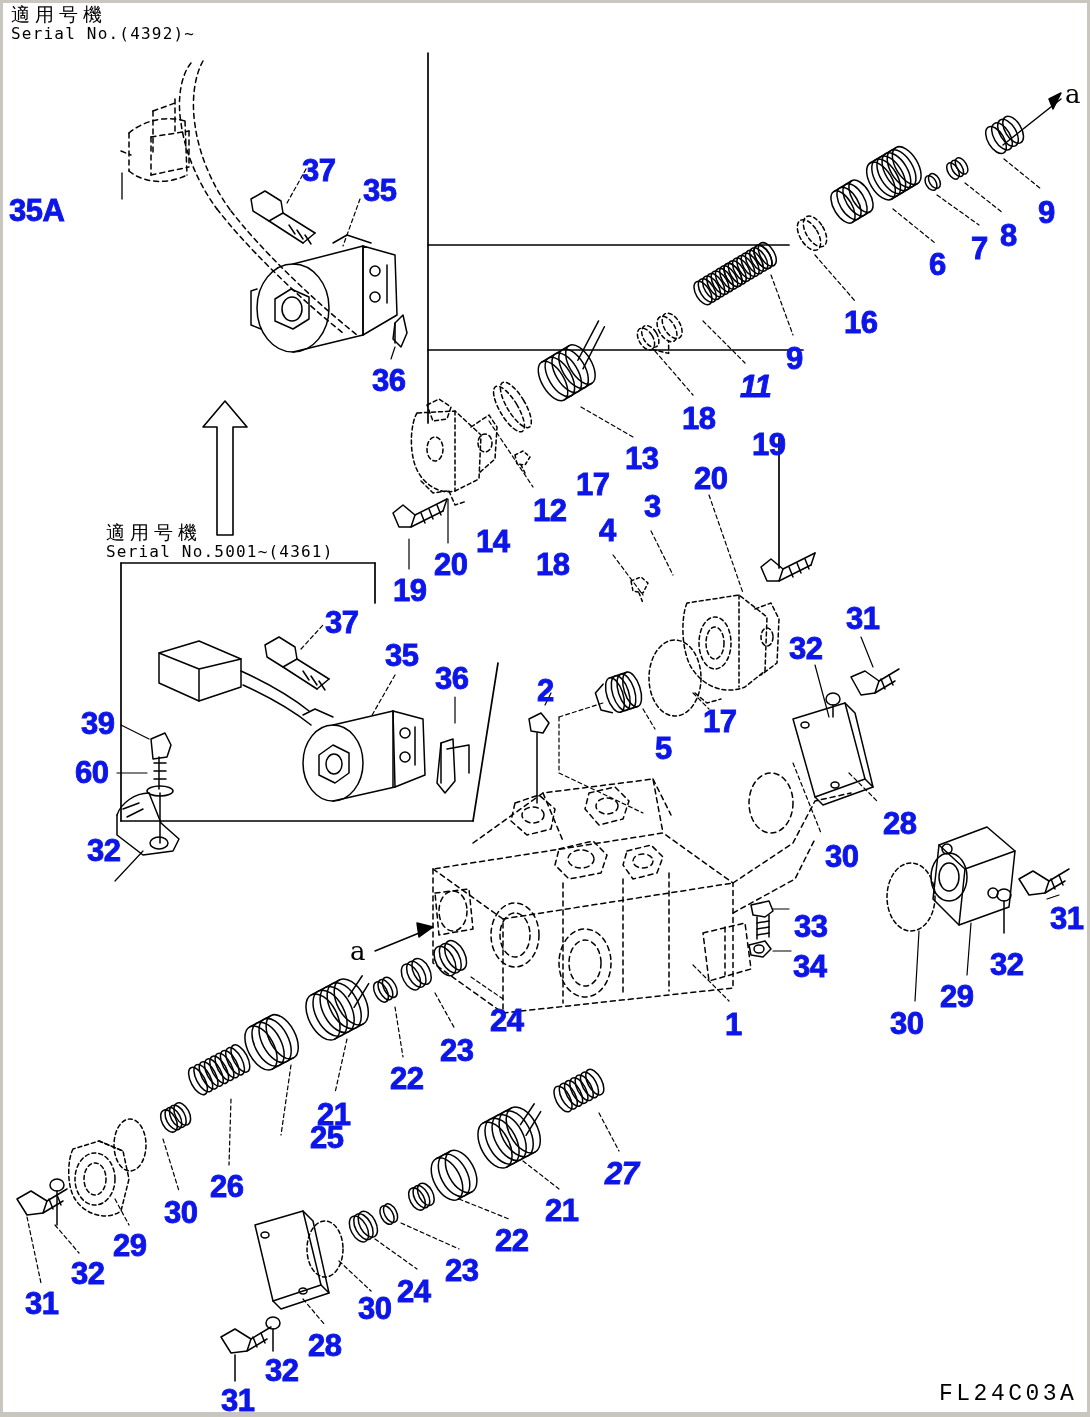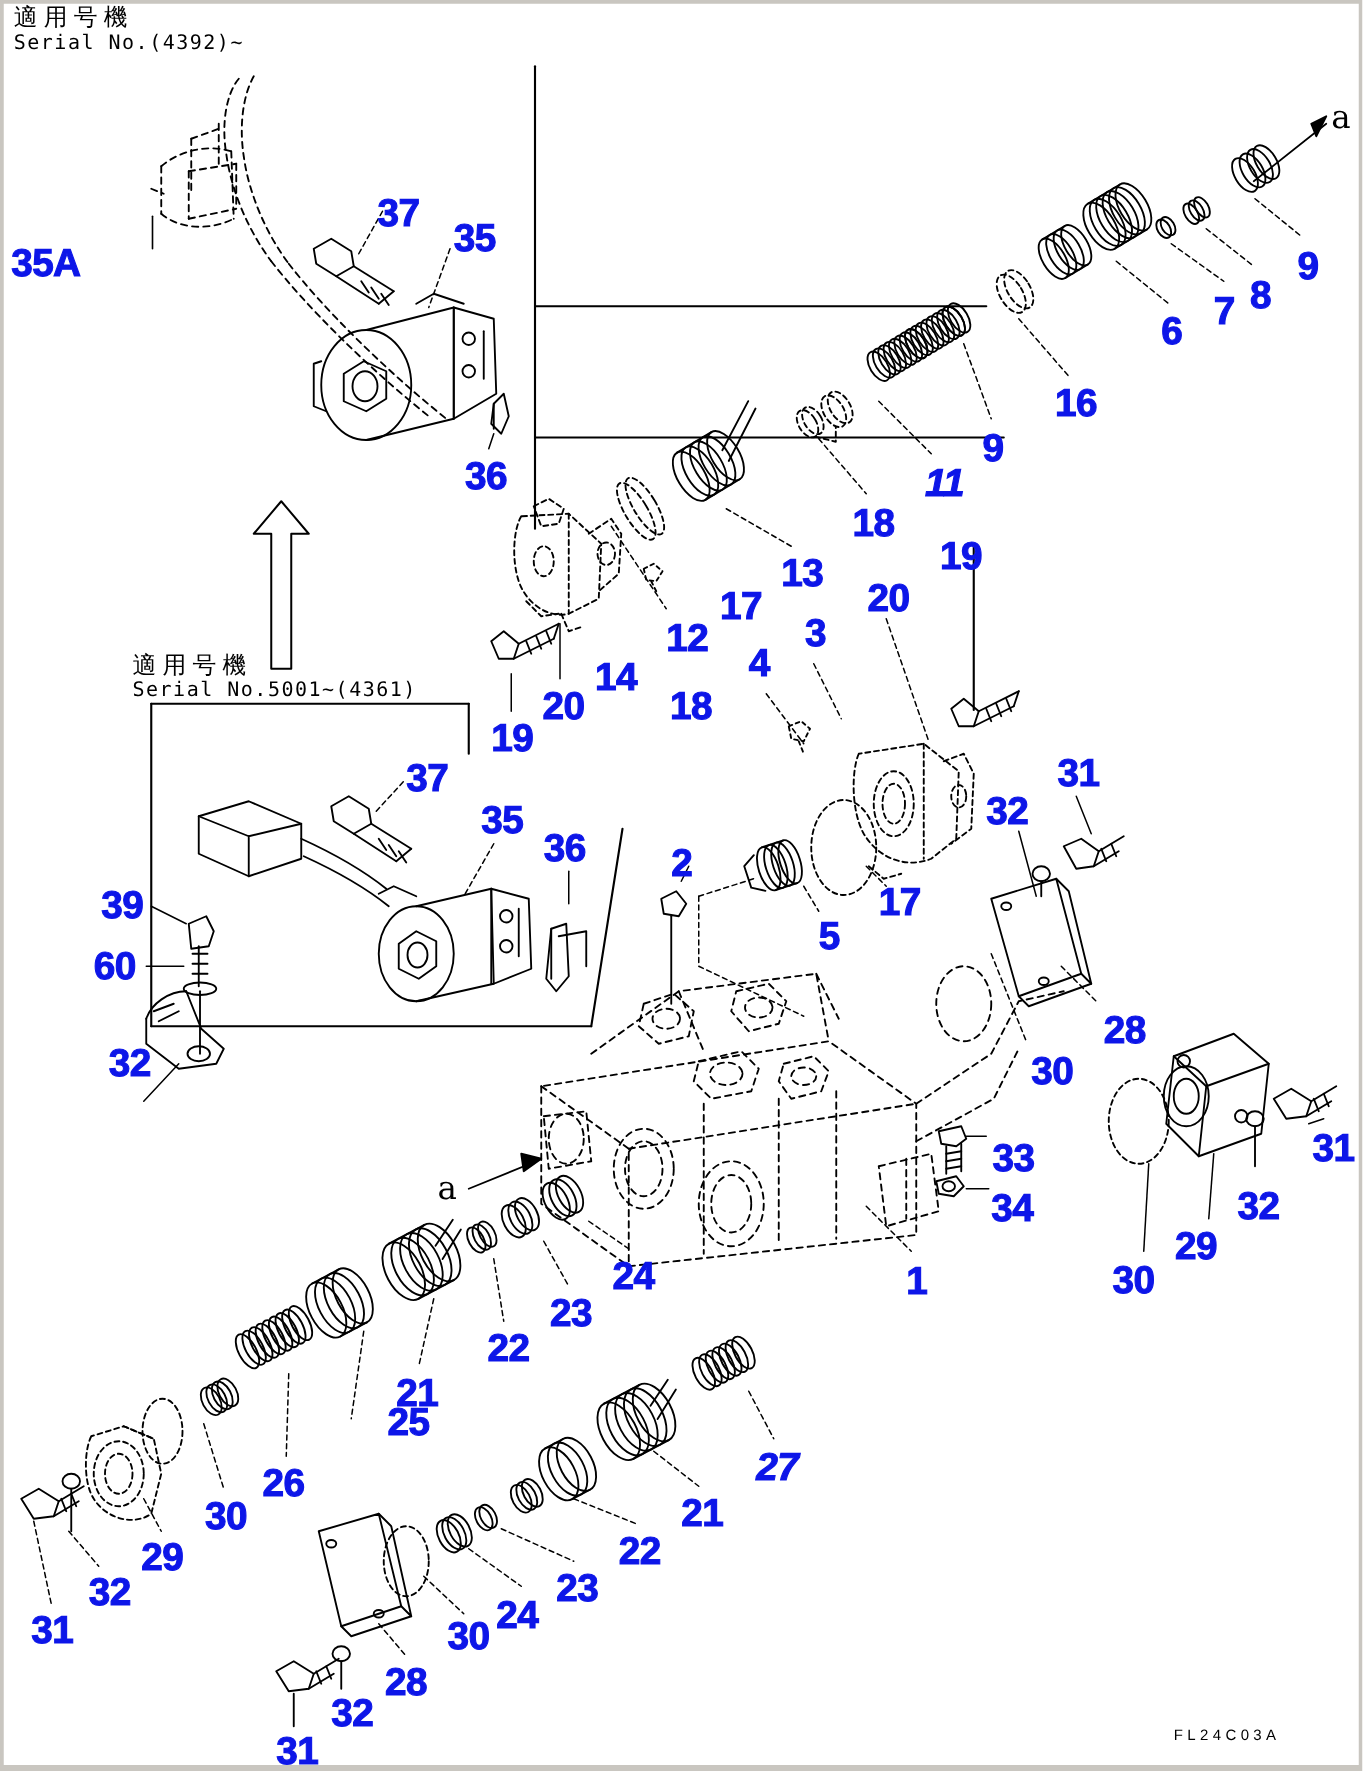--- a/index.html
+++ b/index.html
@@ -64,22 +64,22 @@
     position: absolute;
     color: #000000;
     font-family: "DejaVu Serif", serif;
     font-size: 26px;
     line-height: 1;
   }
   
   .drawing-no {
     position: absolute;
     color: #000000;
-    font-family: Liberation Sans, sans-serif;
-    font-size: 12px;
+    font-family: Liberation Mono, monospace;
+    font-size: 23px;
     letter-spacing: 3.5px;
     white-space: nowrap;
   }
 </style>
 </head>
 <body>
 
 <div id="page">
 
   <svg id="art" viewBox="0 0 1090 1417" xmlns="http://www.w3.org/2000/svg">

